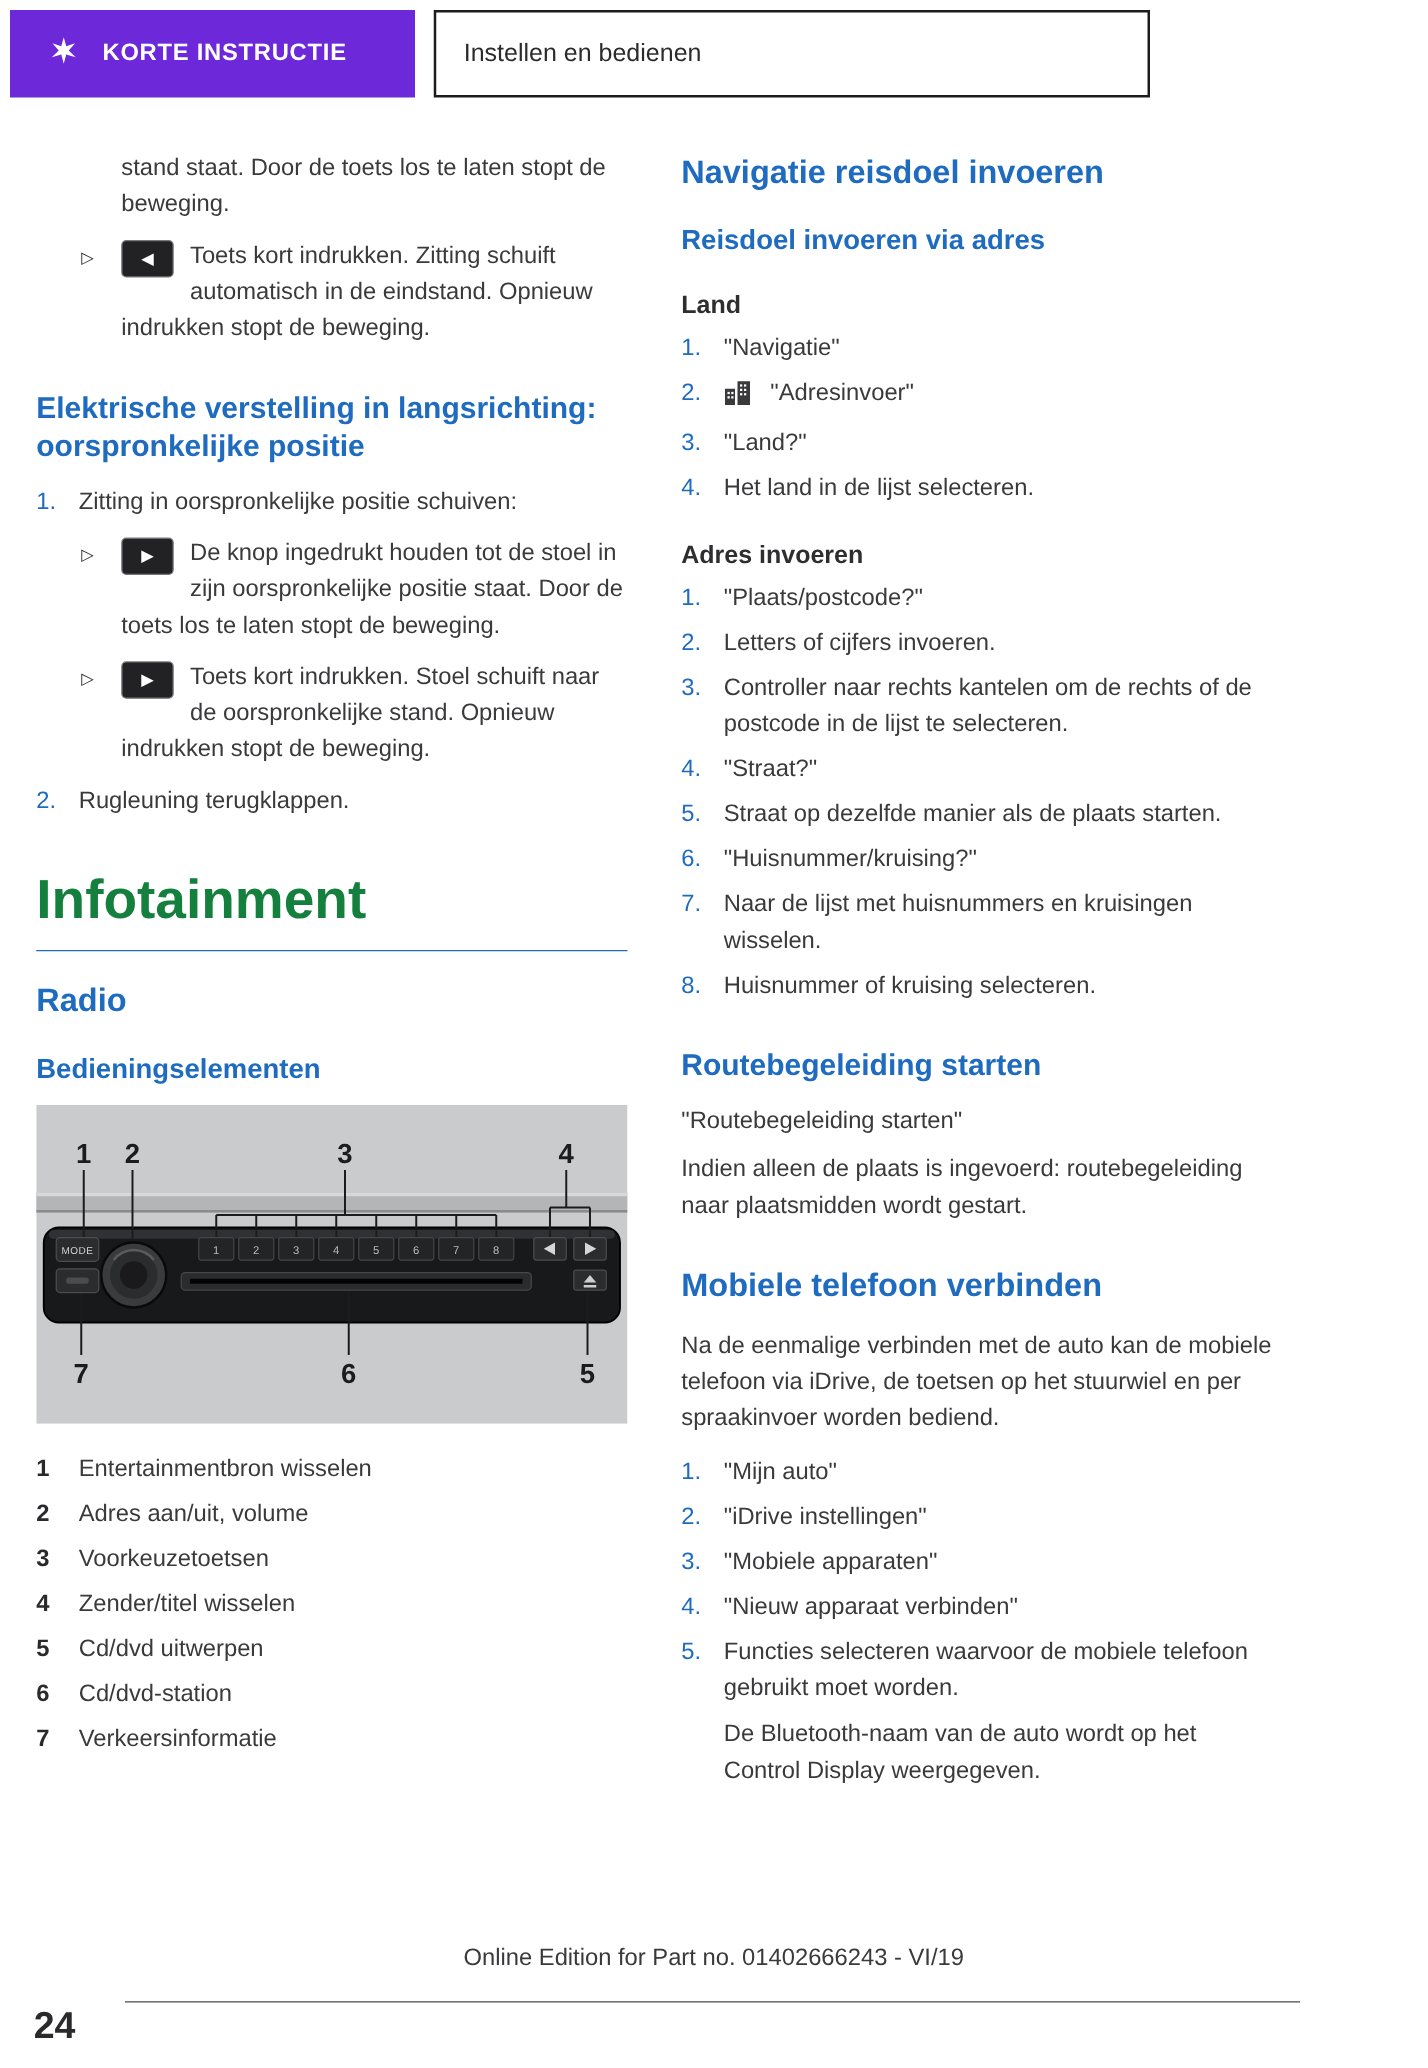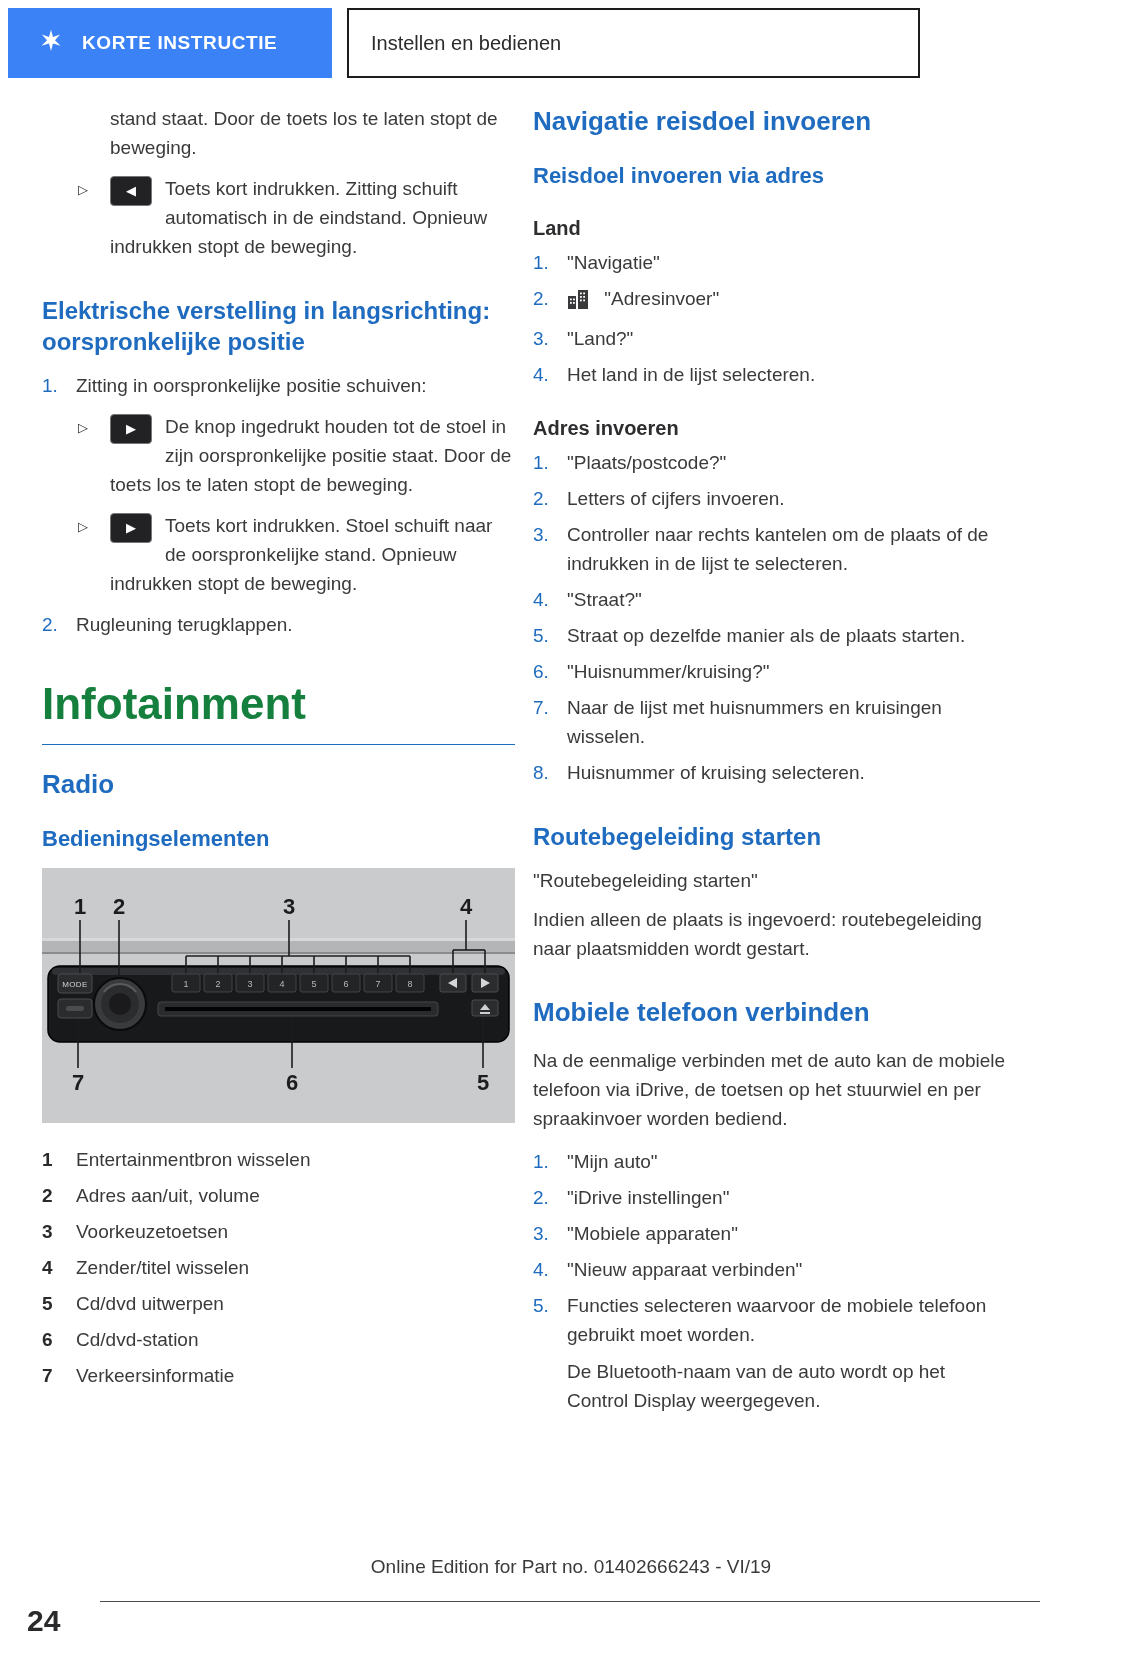--- a/index.html
+++ b/index.html
@@ -7,32 +7,32 @@
   body {
     width:1142px; height:1654px; position:relative;
     font-family:"Liberation Sans","DejaVu Sans",sans-serif;
     color:#3a3a3c;
   }
   .page { width:1142px; height:1654px; position:relative; overflow:hidden; }
 
   
   .header { display:flex; margin:8px 0 0 8px; height:70px; }
   .chapter-box {
-    width:324px; background:#3b82f6; color:#fff;
+    width:324px; background:#6d28d9; color:#fff;
     display:flex; align-items:center; gap:18px; padding-left:30px;
   }
   .chapter-label { font-size:19px; font-weight:bold; letter-spacing:.6px; }
   .section-box {
     width:573px; margin-left:15px; border:2px solid #1c1c1e;
     display:flex; align-items:center; padding-left:22px;
     font-size:20px; color:#2b2b2d;
   }
 
   
-  .content { display:flex; gap:18px; padding-left:42px; margin-top:26px; }
+  .content { display:flex; gap:43px; padding-left:29px; margin-top:42px; }
   .col-left  { width:473px; }
   .col-right { width:475px; }
 
   .para { font-size:19px; line-height:29px; }
   .indent { margin-left:68px; }
   .note-indent { margin-left:34px; margin-top:8px; }
 
   .h-blue { color:#1e6bbf; }
   .h1-blue {
     font-size:44px; font-weight:bold; color:#15803d;
@@ -318,21 +318,21 @@
       <div class="olitem">
         <span class="num blue">1.</span>
         <div class="txt">"Plaats/postcode?"</div>
       </div>
       <div class="olitem">
         <span class="num blue">2.</span>
         <div class="txt">Letters of cijfers invoeren.</div>
       </div>
       <div class="olitem">
         <span class="num blue">3.</span>
-        <div class="txt">Controller naar rechts kantelen om de plaats of de indrukken in de lijst te selecteren.</div>
+        <div class="txt">Controller naar rechts kantelen om de rechts of de postcode in de lijst te selecteren.</div>
       </div>
       <div class="olitem">
         <span class="num blue">4.</span>
         <div class="txt">"Straat?"</div>
       </div>
       <div class="olitem">
         <span class="num blue">5.</span>
         <div class="txt">Straat op dezelfde manier als de plaats starten.</div>
       </div>
       <div class="olitem">

